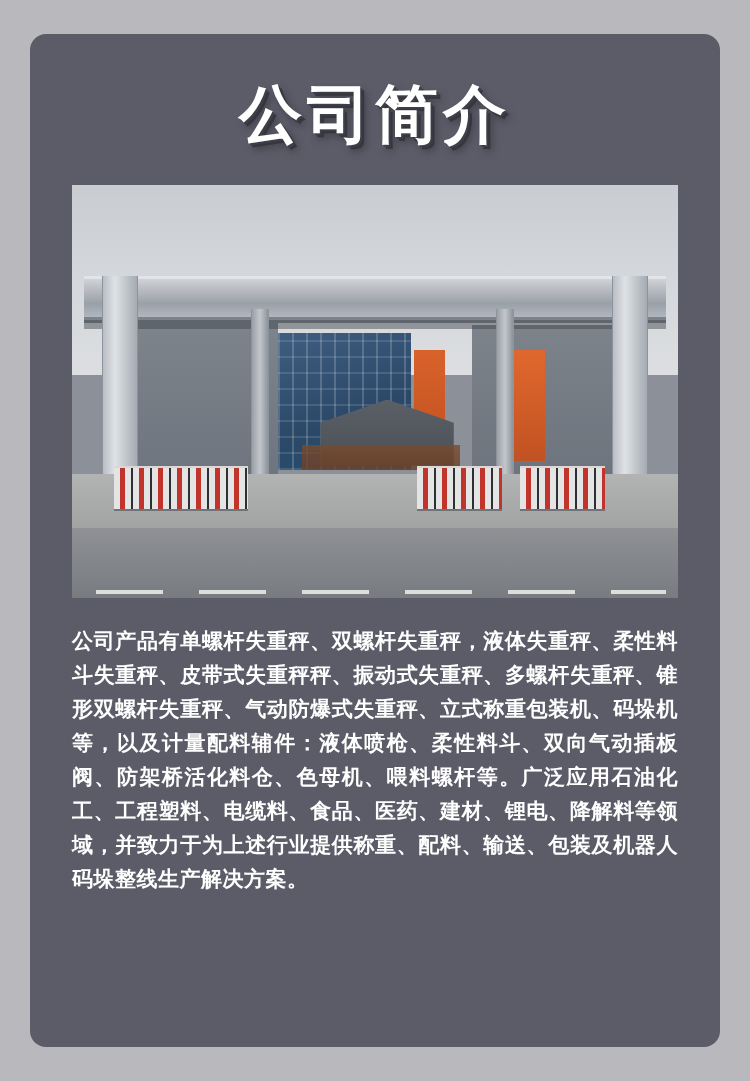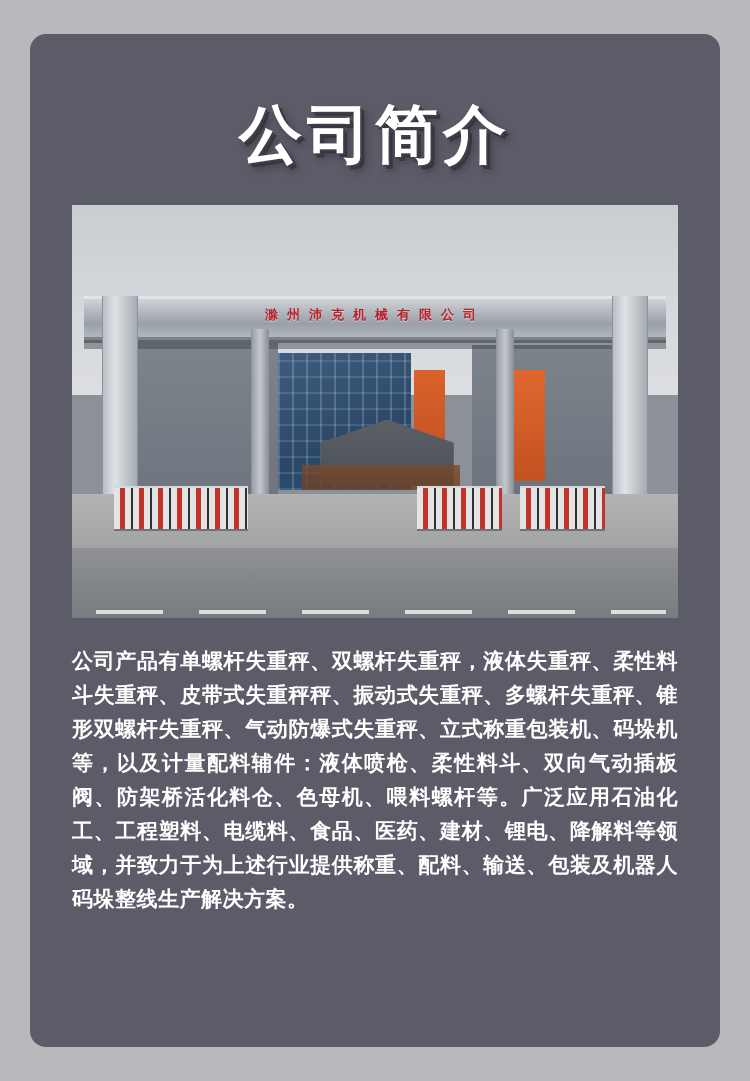--- a/index.html
+++ b/index.html
@@ -21,21 +21,21 @@
     box-sizing: border-box;
     padding: 34px 30px;
   }
   .card {
     position: relative;
     width: 100%;
     height: 100%;
     background: #5b5c68;
     border-radius: 16px;
     box-sizing: border-box;
-    padding: 24px 42px 30px 42px;
+    padding: 4px 42px 30px 42px;
     overflow: hidden;
   }
   .title {
     text-align: center;
     color: #ffffff;
     font-size: 63px;
     font-weight: bold;
     letter-spacing: 5px;
     line-height: 1.25;
     margin: 38px 0 30px 0;
@@ -211,21 +211,20 @@
       <div class="bldg-left"></div>
       <div class="glass"></div>
       <div class="bldg-right"></div>
       <div class="orange-1"></div>
       <div class="orange-2"></div>
       <div class="shed"></div>
       <div class="treeline"></div>
 
       <div class="beam"></div>
       <div class="beam-shadow"></div>
-      <div class="beam-text">滁州沛克机械有限公司</div>
 
       <div class="pillar pL"></div>
       <div class="pillar pR"></div>
       <div class="pillar pM1"></div>
       <div class="pillar pM2"></div>
 
       <div class="ground"></div>
 
       <div class="gate gate-a"></div>
       <div class="gate gate-b"></div>

